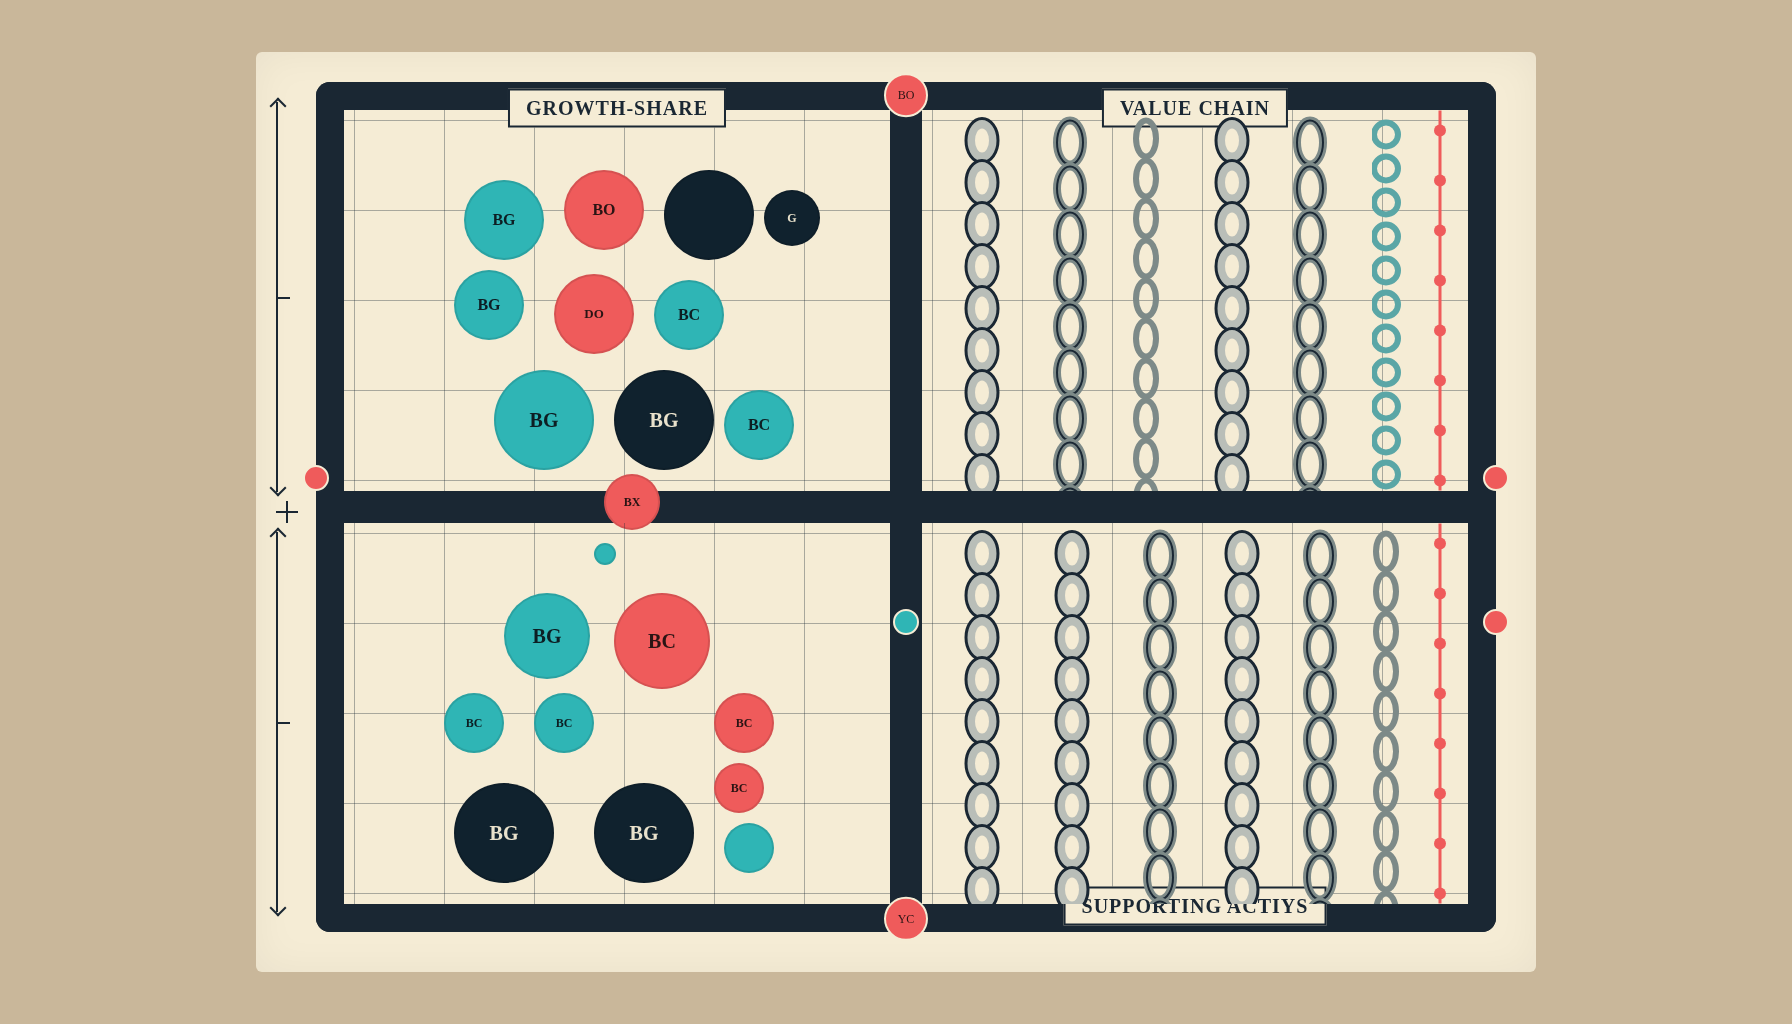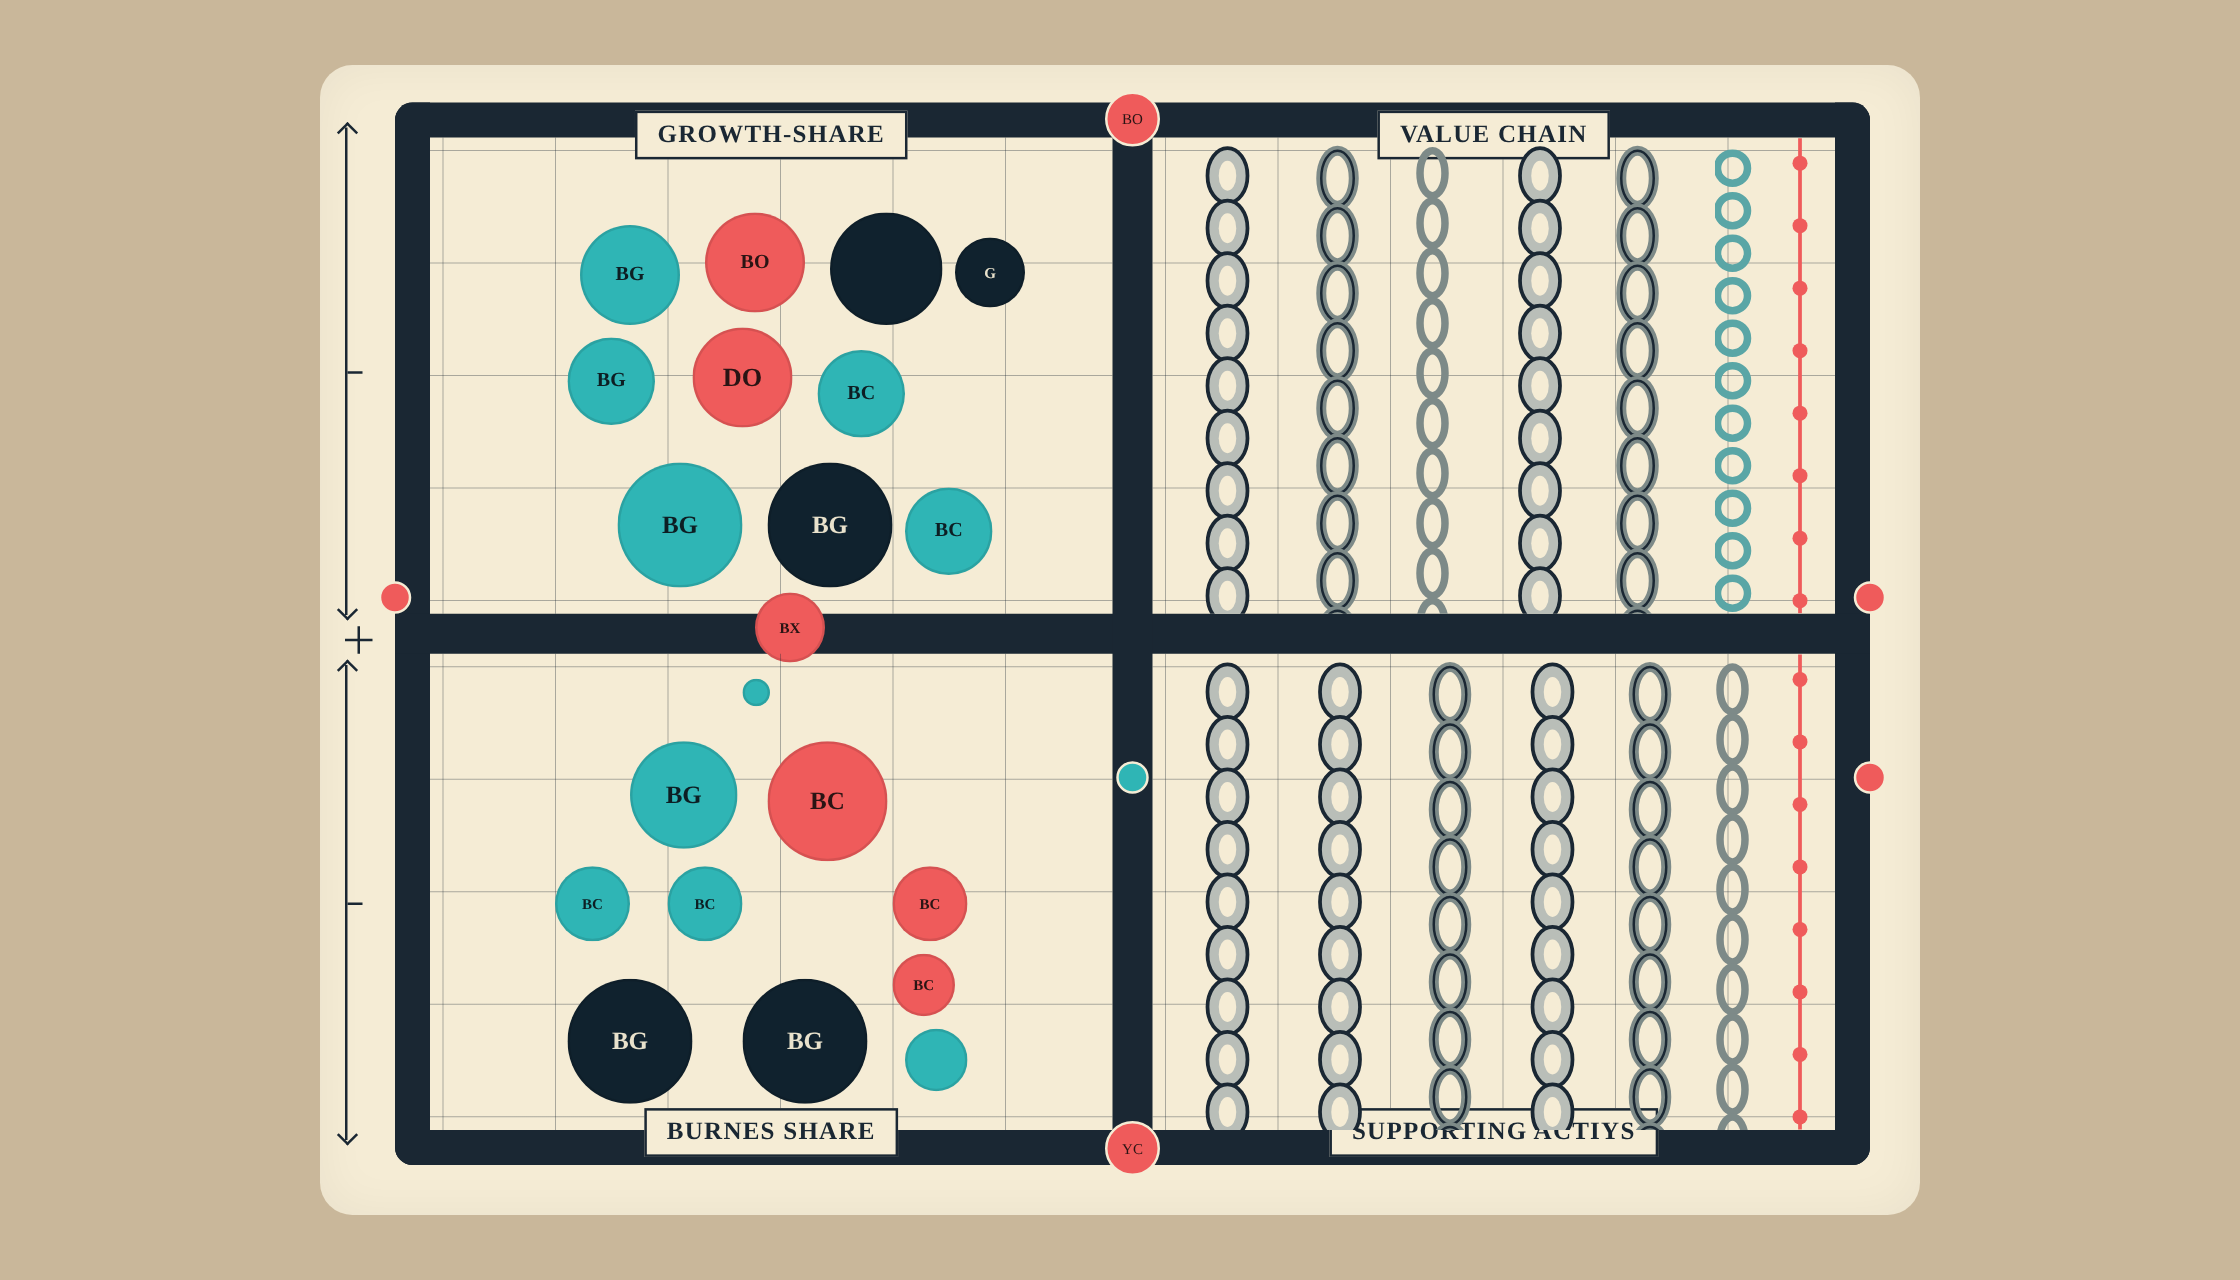--- a/index.html
+++ b/index.html
@@ -9,21 +9,21 @@
     height: 1024px;
     display: flex;
     align-items: center;
     justify-content: center;
     font-family: Georgia, serif;
   }
   .canvas {
     width: 1280px;
     height: 920px;
     background: #f5ecd5;
-    border-radius: 26px;
+    border-radius: 6px;
     position: relative;
     box-shadow: inset 0 0 40px rgba(0,0,0,0.05);
   }
   
   .frame {
     position: absolute;
     inset: 30px 40px 40px 60px;
   }
   .vbar, .hbar {
     position: absolute;
@@ -159,21 +159,21 @@
 
     <div class="panel tl">
       <div class="grid"></div>
       <div class="chip top">GROWTH-SHARE</div>
       <div id="bubbles-tl">
           <div class="bubble teal" style="left: 120px; top: 70px; width: 80px; height: 80px; font-size: 16px;">BG</div>
           <div class="bubble coral" style="left: 220px; top: 60px; width: 80px; height: 80px; font-size: 16px;">BO</div>
           <div class="bubble dark" style="left: 320px; top: 60px; width: 90px; height: 90px; font-size: 20px;"></div>
           <div class="bubble dark" style="left: 420px; top: 80px; width: 56px; height: 56px; font-size: 12px;">G</div>
           <div class="bubble teal" style="left: 110px; top: 160px; width: 70px; height: 70px; font-size: 16px;">BG</div>
-          <div class="bubble coral" style="left: 210px; top: 152px; width: 80px; height: 80px; font-size: 21px;">DO</div>
+          <div class="bubble coral" style="left: 210px; top: 164px; width: 80px; height: 80px; font-size: 13px;">DO</div>
           <div class="bubble teal" style="left: 310px; top: 170px; width: 70px; height: 70px; font-size: 16px;">BC</div>
           <div class="bubble teal" style="left: 150px; top: 260px; width: 100px; height: 100px; font-size: 20px;">BG</div>
           <div class="bubble dark" style="left: 270px; top: 260px; width: 100px; height: 100px; font-size: 20px;">BG</div>
           <div class="bubble teal" style="left: 380px; top: 280px; width: 70px; height: 70px; font-size: 16px;">BC</div>
           <div class="bubble coral" style="left: 260px; top: 364px; width: 56px; height: 56px; font-size: 12px;">BX</div>
         </div>
     </div>
 
     <div class="panel tr">
       <div class="grid"></div>
@@ -307,21 +307,20 @@
               <circle cx="8" cy="270" r="6" fill="#ef5b5b"></circle>
               <circle cx="8" cy="320" r="6" fill="#ef5b5b"></circle>
               <circle cx="8" cy="370" r="6" fill="#ef5b5b"></circle>
             </svg>
           </div>
         </div>
     </div>
 
     <div class="panel bl">
       <div class="grid"></div>
-      <div class="chip bot">BURNES SHARE</div>
       <div id="bubbles-bl">
           <div class="bubble teal" style="left: 250px; top: 20px; width: 22px; height: 22px; font-size: 12px;"></div>
           <div class="bubble teal" style="left: 160px; top: 70px; width: 86px; height: 86px; font-size: 20px;">BG</div>
           <div class="bubble coral" style="left: 270px; top: 70px; width: 96px; height: 96px; font-size: 20px;">BC</div>
           <div class="bubble teal" style="left: 100px; top: 170px; width: 60px; height: 60px; font-size: 12px;">BC</div>
           <div class="bubble teal" style="left: 190px; top: 170px; width: 60px; height: 60px; font-size: 12px;">BC</div>
           <div class="bubble coral" style="left: 370px; top: 170px; width: 60px; height: 60px; font-size: 12px;">BC</div>
           <div class="bubble dark" style="left: 110px; top: 260px; width: 100px; height: 100px; font-size: 20px;">BG</div>
           <div class="bubble dark" style="left: 250px; top: 260px; width: 100px; height: 100px; font-size: 20px;">BG</div>
           <div class="bubble coral" style="left: 370px; top: 240px; width: 50px; height: 50px; font-size: 12px;">BC</div>

